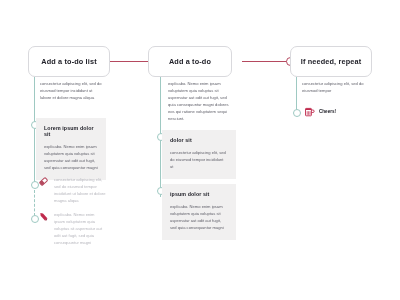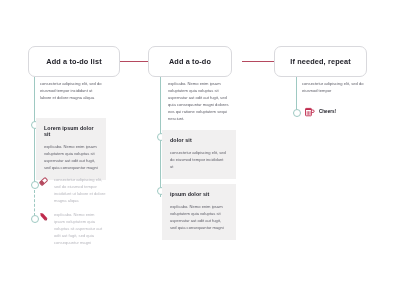--- a/index.html
+++ b/index.html
@@ -148,21 +148,21 @@
 <body>
 
 <div id="canvas">
 
   <div class="h-connector" style="left:110px; width:48px;"></div>
   <div class="node-circle" style="left:154px;"></div>
 
   <div class="h-connector" style="left:242px; width:48px;"></div>
   <div class="node-circle" style="left:286px;"></div>
 
-  <div class="stage" style="left:28px; width:92px;">
+  <div class="stage" style="left:28px; width:82px;">
     <div class="stage-box">
       <span class="stage-title">Add a to-do list</span>
     </div>
   </div>
 
   <div class="rail" style="left:34px; top:77px; height:105px;"></div>
 
   <div class="rail dashed" style="left:34px; top:190px; height:26px;"></div>
 
   <div class="rail-node" style="left:30.5px; top:121px;"></div>
@@ -216,21 +216,21 @@
   <div class="card" style="left:162px; top:130px; width:74px;">
     <div class="card-title">dolor sit</div>
     <div class="card-body">consectetur adipiscing elit, sed do eiusmod tempor incididunt ut</div>
   </div>
 
   <div class="card" style="left:162px; top:184px; width:74px;">
     <div class="card-title">ipsum dolor sit</div>
     <div class="card-body">explicabo. Nemo enim ipsam voluptatem quia voluptas sit aspernatur aut odit aut fugit, sed quia consequuntur magni</div>
   </div>
 
-  <div class="stage" style="left:274px; width:93px;">
+  <div class="stage" style="left:290px; width:82px;">
     <div class="stage-box">
       <span class="stage-title">If needed, repeat</span>
     </div>
   </div>
 
   <div class="rail" style="left:296px; top:77px; height:36px;"></div>
 
   <div class="rail-node" style="left:292.5px; top:109px;"></div>
 
   <div class="intro-text" style="left:302px; top:80px; width:62px;">consectetur adipiscing elit, sed do eiusmod tempor</div>

